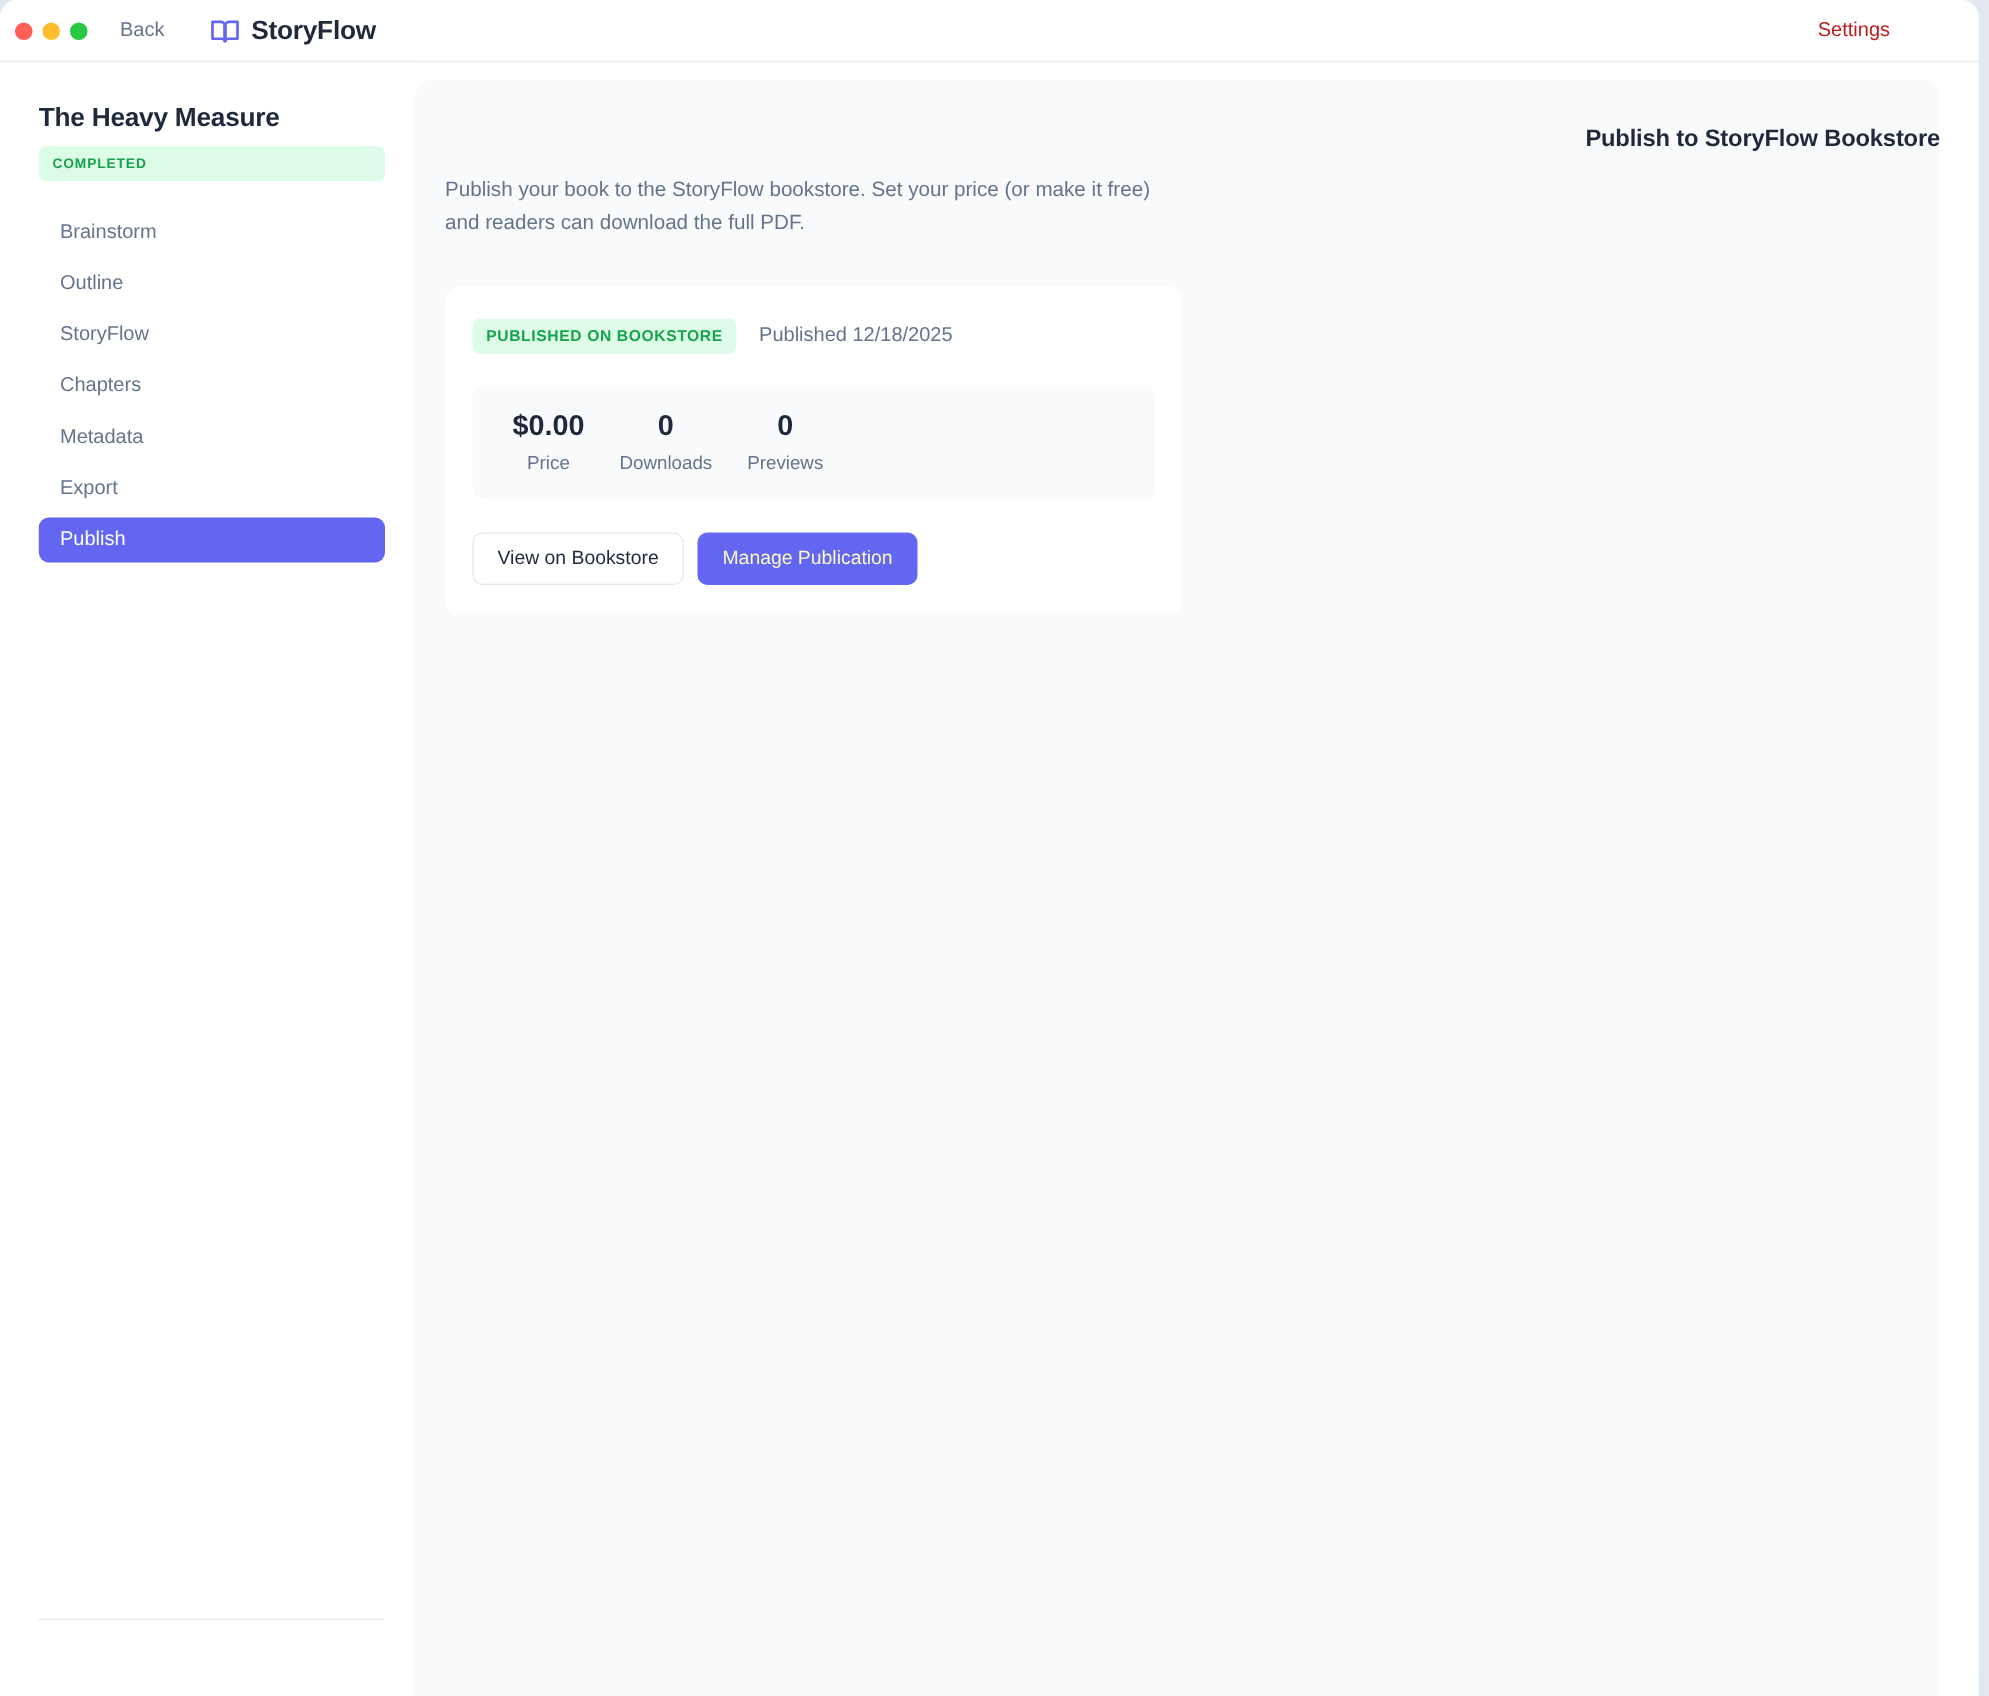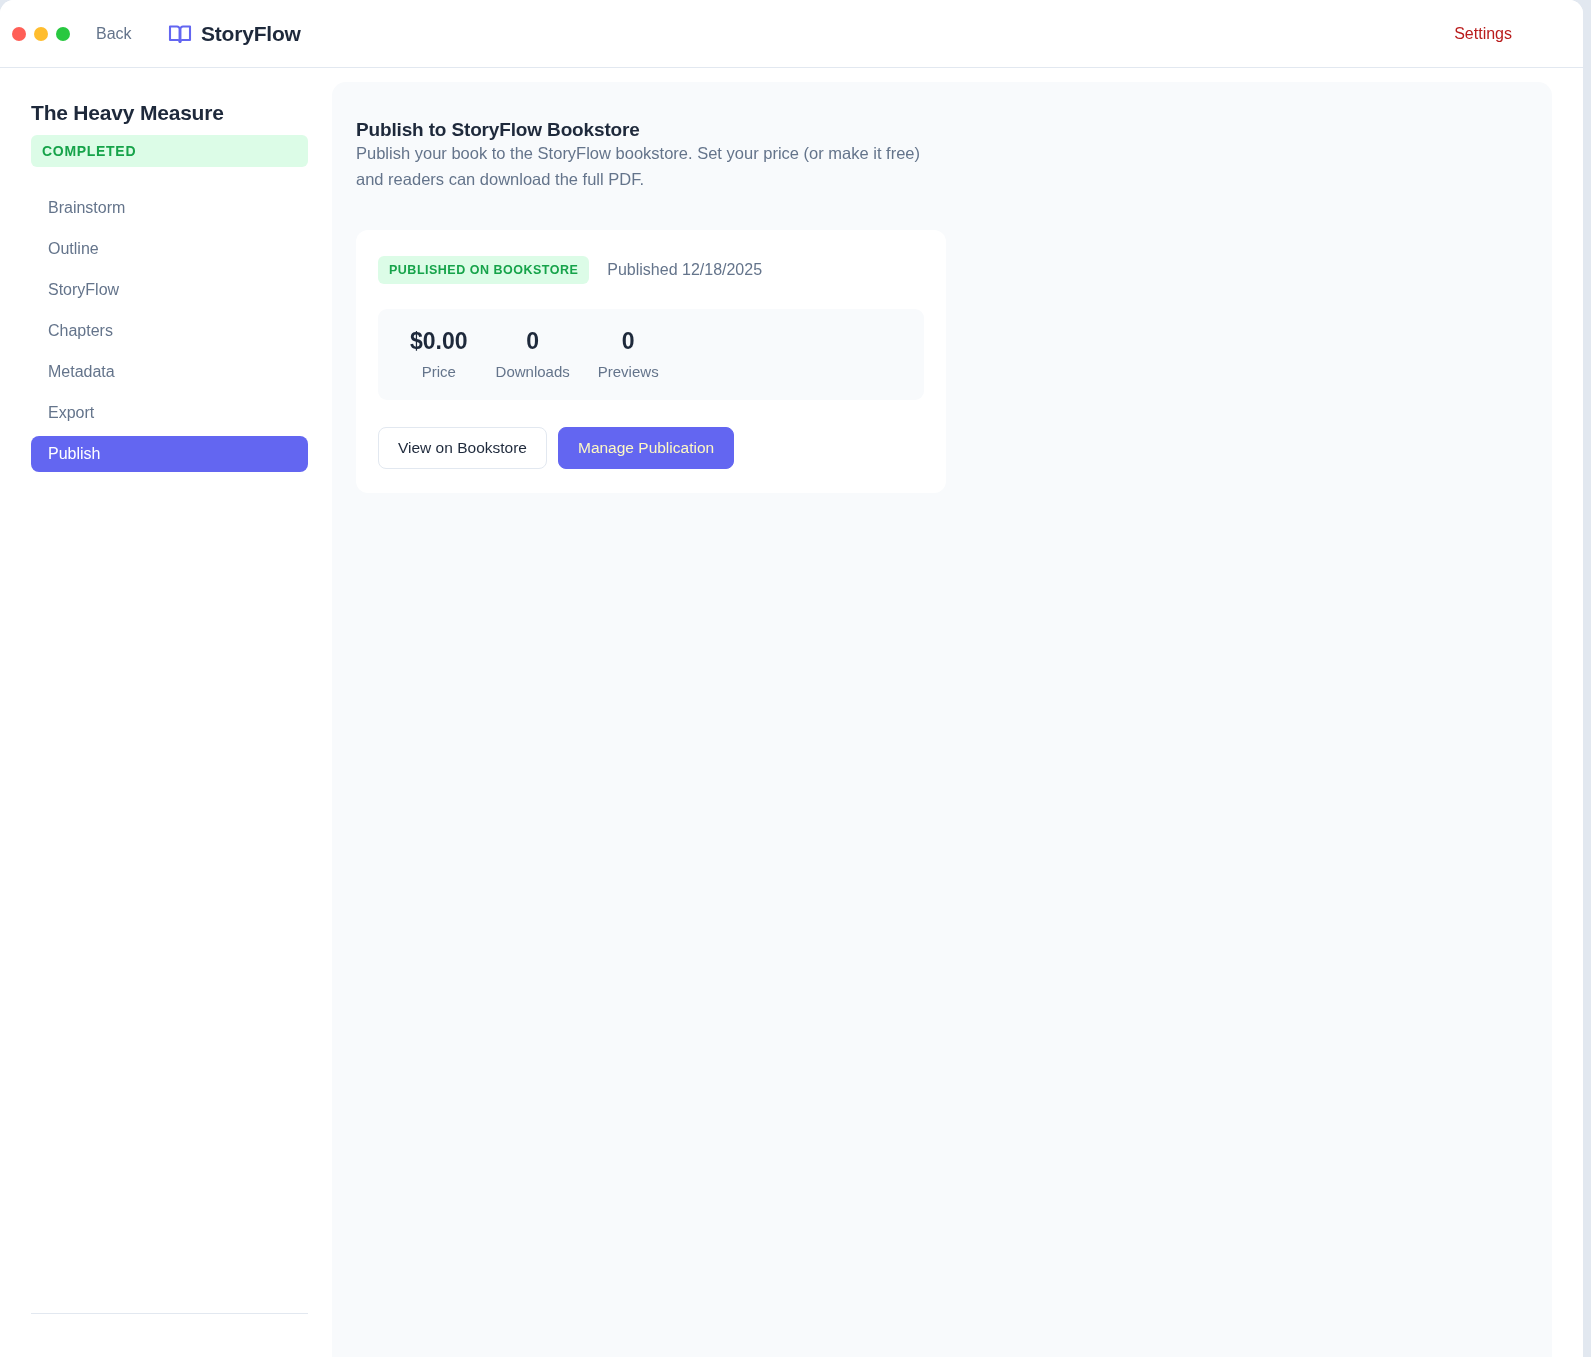--- a/index.html
+++ b/index.html
@@ -21,21 +21,21 @@
     height: 1357px;
     background: #ffffff;
     border-top-left-radius: 14px;
     border-top-right-radius: 14px;
     overflow: hidden;
   }
 
   
   .titlebar {
     position: relative;
-    height: 68px;
+    height: 50px;
     background: #ffffff;
     border-bottom: 1px solid #e2e8f0;
   }
 
   .traffic-lights {
     position: absolute;
     left: 12px;
     top: 50%;
     transform: translateY(-50%);
     display: flex;
@@ -122,21 +122,21 @@
     color: #1e293b;
     letter-spacing: -0.2px;
     margin-bottom: 10px;
   }
 
   .status-badge {
     display: block;
     width: 277px;
     background: #dcfce7;
     color: #16a34a;
-    font-size: 14px;
+    font-size: 11px;
     font-weight: bold;
     letter-spacing: 0.7px;
     padding: 8px 11px;
     border-radius: 6px;
     margin-bottom: 23px;
   }
 
   .nav { display: block; }
   .nav-item {
     display: block;
@@ -173,20 +173,22 @@
     background: #f8fafc;
     border-radius: 14px;
     padding: 37px 0 0 24px;
   }
 
   .page-title {
     font-size: 19px;
     font-weight: bold;
     color: #1e293b;
     letter-spacing: -0.15px;
+    margin-bottom: 17px;
+    text-align: right;
   }
 
   .page-desc {
     font-size: 16.5px;
     line-height: 1.55;
     color: #64748b;
     max-width: 590px;
     margin-bottom: 38px;
   }
 

